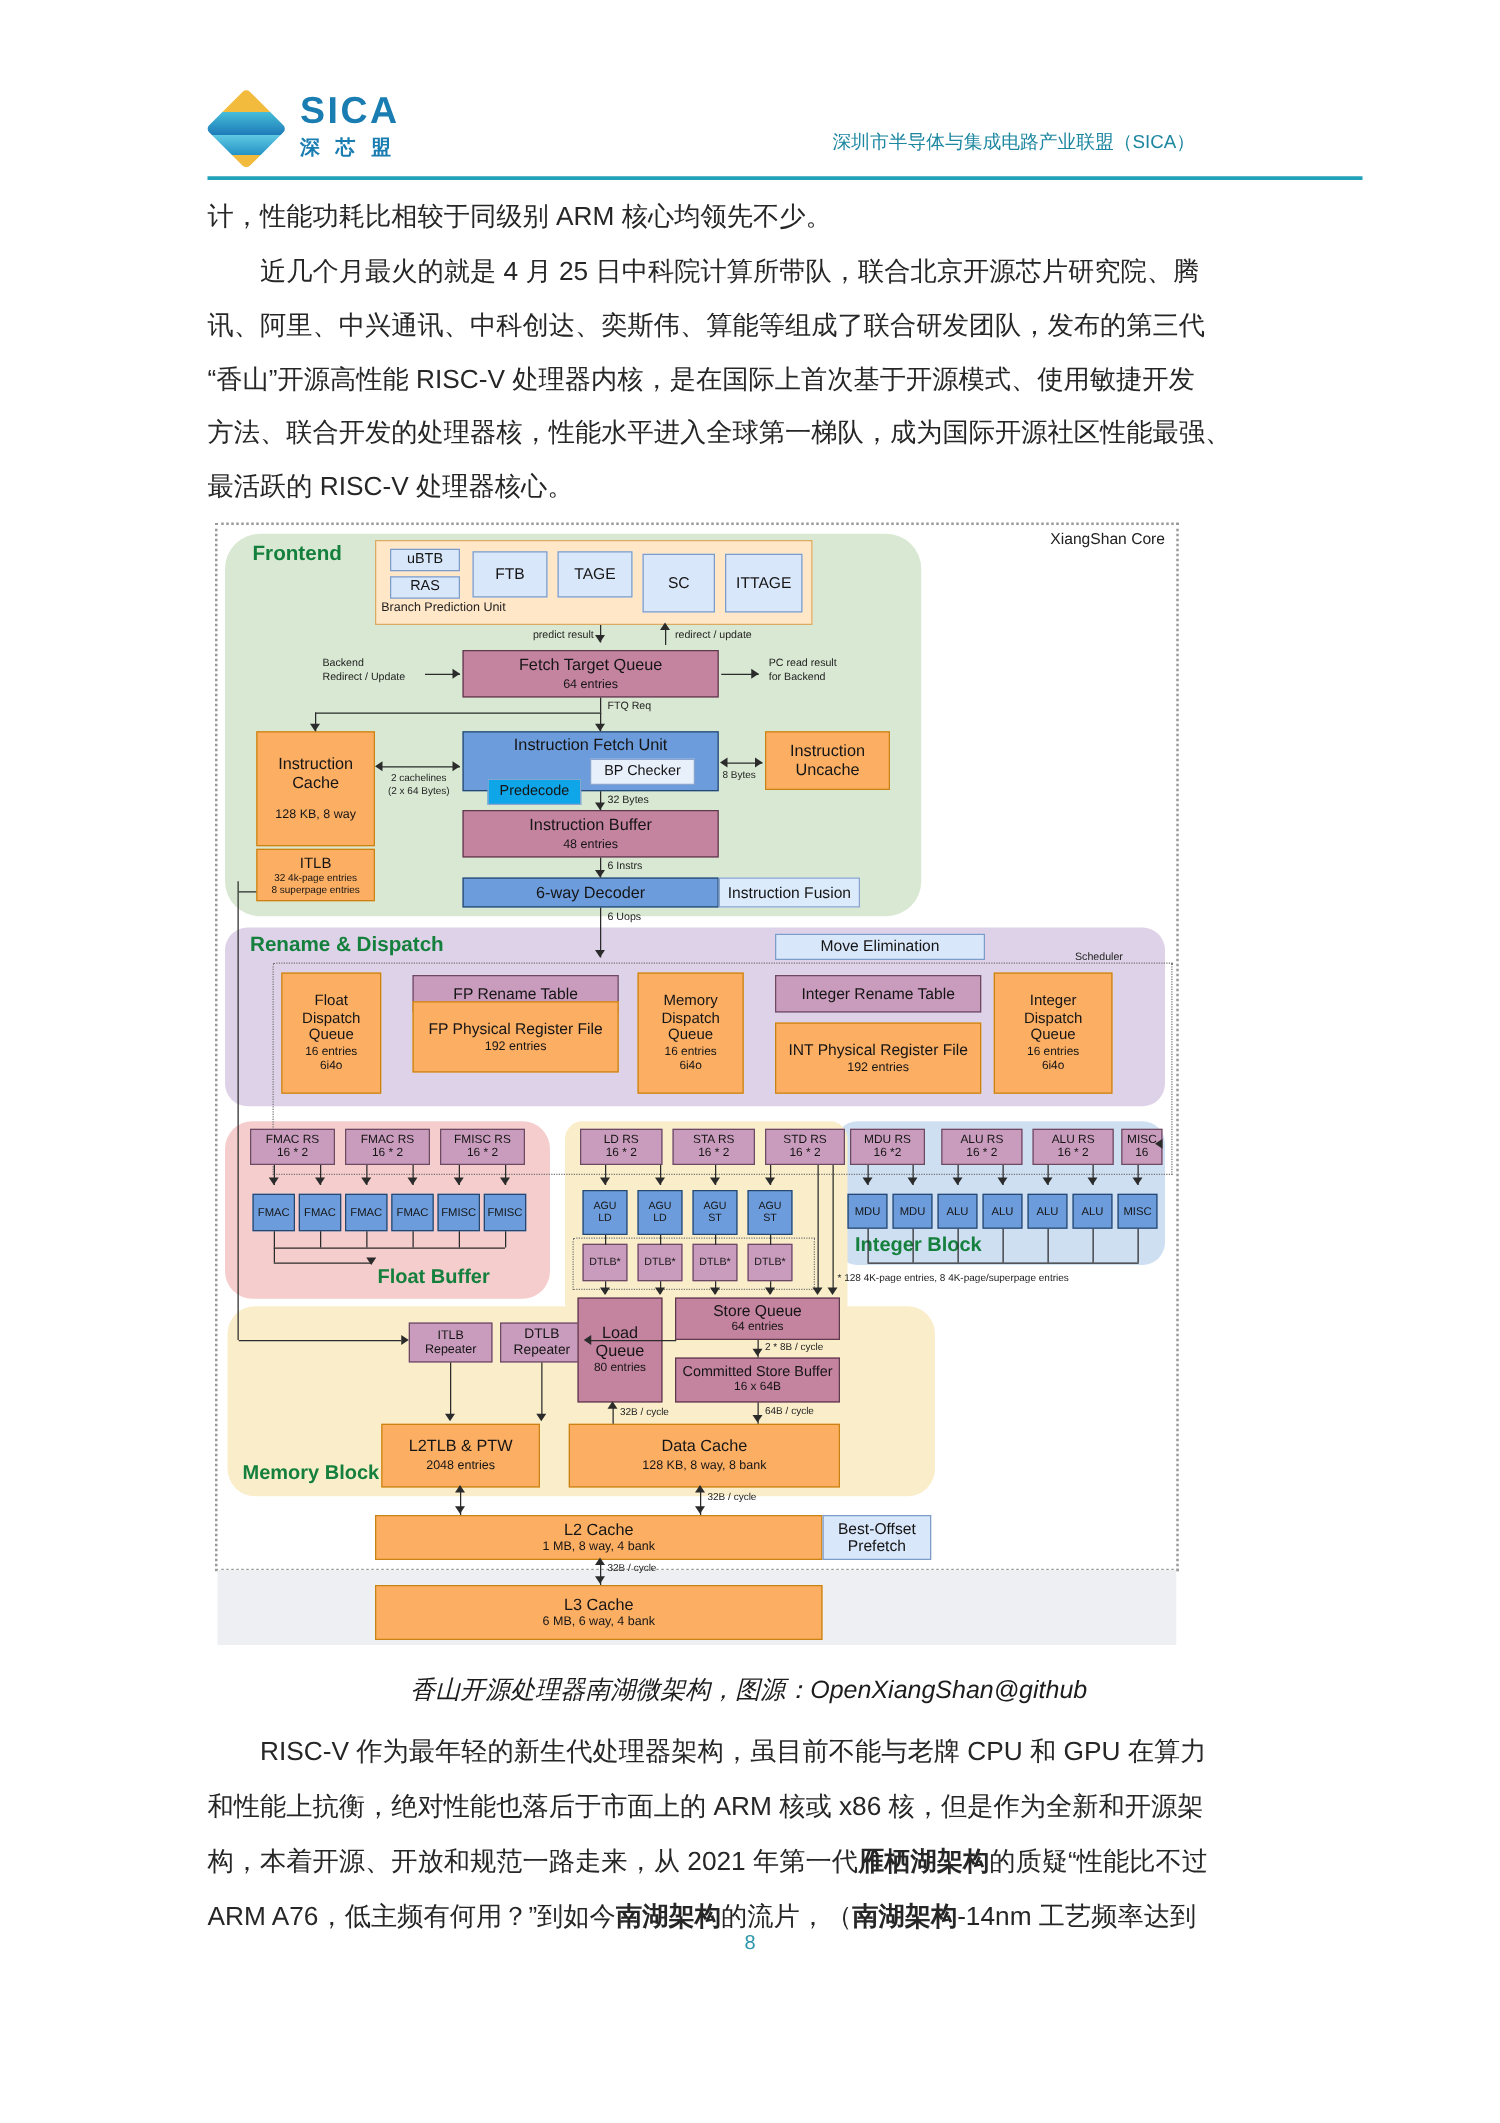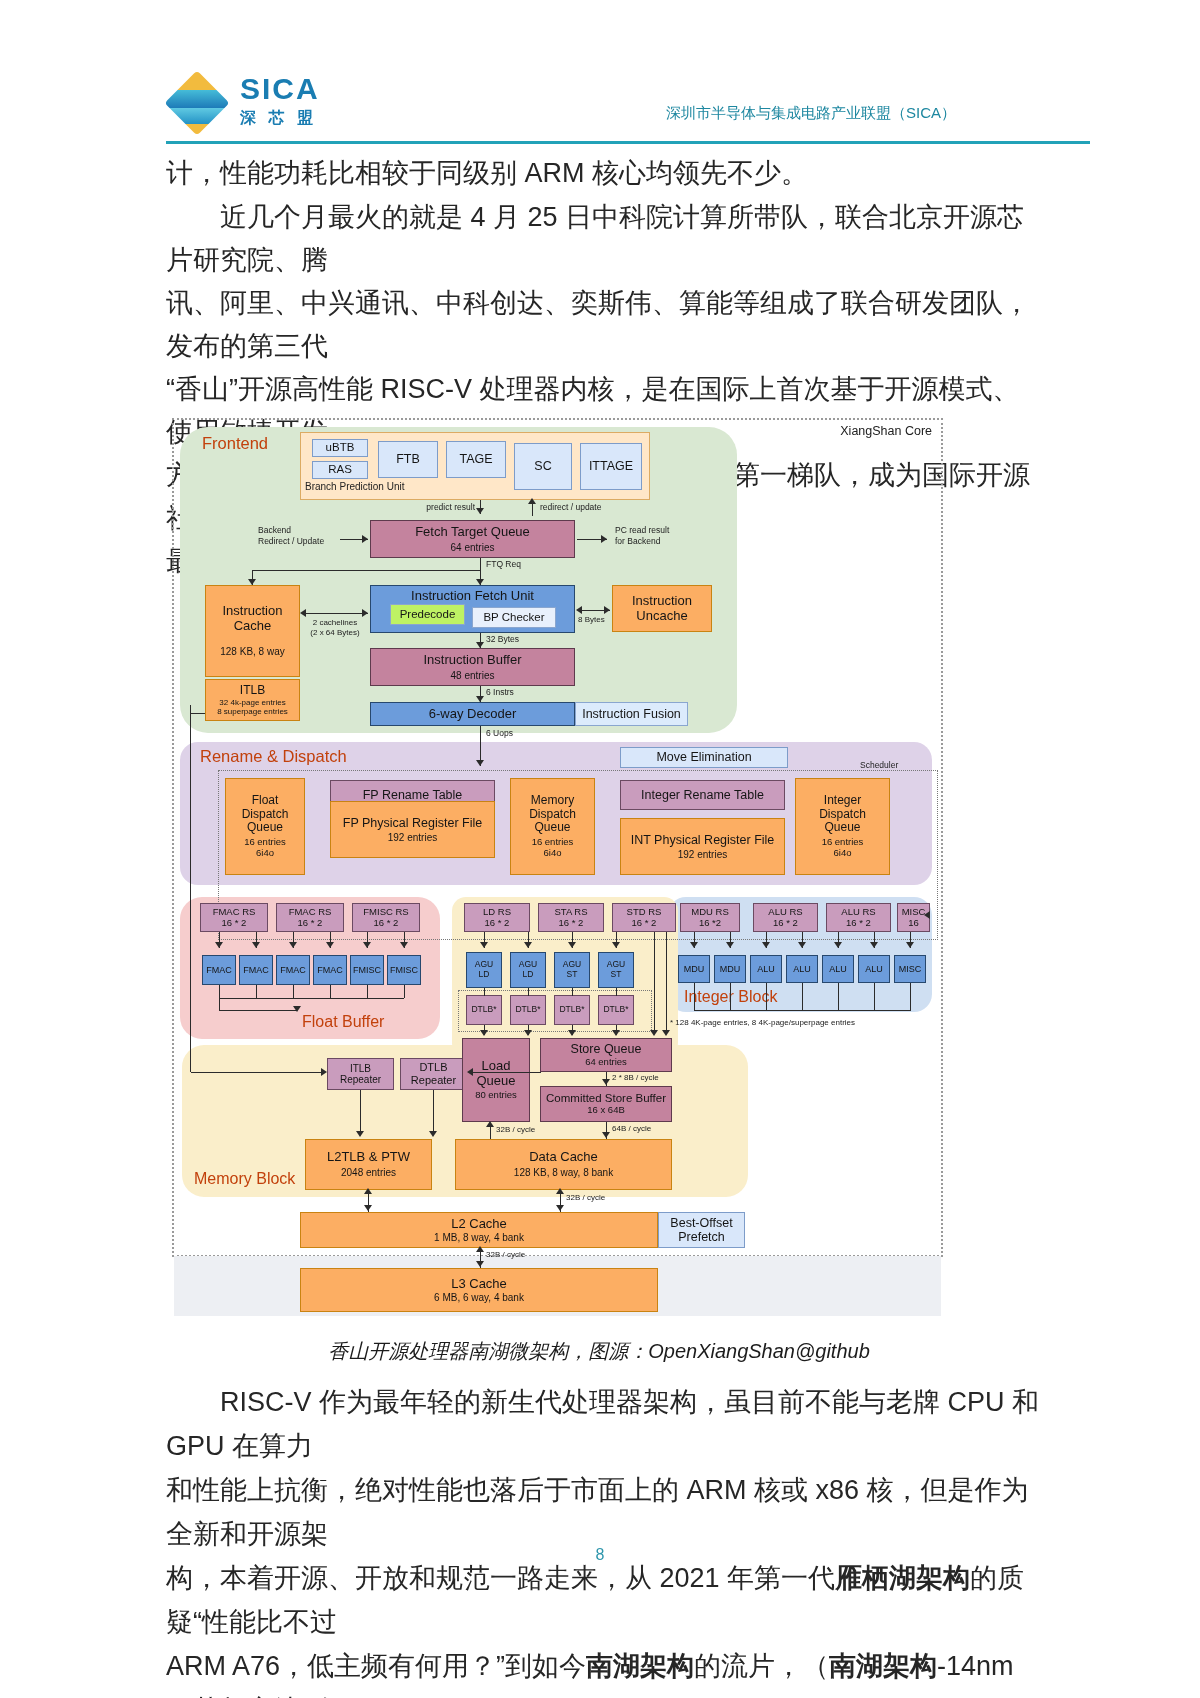--- a/index.html
+++ b/index.html
@@ -11,28 +11,28 @@
       justify-content:center;text-align:center;line-height:1.15;z-index:3;box-sizing:border-box;white-space:pre-line;color:#151515}
   .or{background:#fcae63;border-color:#c98312}
   .pk{background:#c4839e;border-color:#5e3a4d}
   .p2{background:#c99cbd;border-color:#6b4a62}
   .bl{background:#6c9cdb;border-color:#27486e}
   .lb{background:#d9e7fa;border-color:#7d9cc9}
   .t{font-size:13px;white-space:pre-line}
   .s{font-size:10px;white-space:pre-line;margin-top:2px}
   .f8{font-size:8.5px}.f9{font-size:9.5px}.f11{font-size:11.5px}.f12{font-size:12.5px}
   .lbl{position:absolute;font-size:8.5px;color:#222;white-space:pre-line;z-index:4;line-height:1.25}
-  .sec{position:absolute;font-weight:normal;font-size:16.5px;color:#c2410c;z-index:3}
+  .sec{position:absolute;font-weight:bold;font-size:16.5px;color:#15803d;z-index:3}
   .vl{position:absolute;width:1px;background:#2b2b2b;z-index:4}
   .hl{position:absolute;height:1px;background:#2b2b2b;z-index:4}
   .ahd{position:absolute;width:0;height:0;border-left:4px solid transparent;border-right:4px solid transparent;border-top:6px solid #2b2b2b;z-index:4}
   .ahu{position:absolute;width:0;height:0;border-left:4px solid transparent;border-right:4px solid transparent;border-bottom:6px solid #2b2b2b;z-index:4}
   .ahl{position:absolute;width:0;height:0;border-top:4px solid transparent;border-bottom:4px solid transparent;border-right:6px solid #2b2b2b;z-index:4}
   .ahr{position:absolute;width:0;height:0;border-top:4px solid transparent;border-bottom:4px solid transparent;border-left:6px solid #2b2b2b;z-index:4}
-  .para{position:absolute;font-size:27px;line-height:43px;white-space:pre-line;color:#262626}
+  .para{position:absolute;font-size:21px;line-height:43px;white-space:pre-line;color:#262626}
   .dash{position:absolute;border:1px dotted #777;z-index:2}
 </style>
 </head>
 <body>
 
 <div class="ab" style="left:0;top:0;width:1200px;height:150px">
   <div class="ab" style="left:168px;top:74px;width:200px;height:64px">
     <div class="ab" style="left:6px;top:6px;width:46px;height:46px;transform:rotate(45deg);
                 background:linear-gradient(135deg,#f2bb3e 0%,#f2bb3e 30%,#45bcd8 30%,#1d7ab8 58%,#5fc9e2 58%,#2593c6 82%,#f2bb3e 82%);border-radius:4px"></div>
     <div class="ab" style="left:72px;top:-2px;font-size:30px;font-weight:800;color:#1a7db2;letter-spacing:2px">SICA</div>
@@ -114,21 +114,21 @@
   </div>
   <div class="hl" style="left:130px;top:195px;width:66px"></div>
   <div class="ahl" style="left:128px;top:191px"></div>
   <div class="ahr" style="left:190px;top:191px"></div>
   <div class="lbl" style="left:126px;top:200px;width:74px;text-align:center;font-size:8px">2 cachelines
 (2 x 64 Bytes)</div>
 
   <div class="bx bl" style="left:198px;top:167px;width:205px;height:48px;justify-content:flex-start;padding-top:3px">
     <div class="t">Instruction Fetch Unit</div>
   </div>
-  <div class="bx f11" style="left:218px;top:186px;width:75px;height:21px;background:#bef264;border-color:#8aa6cf">Predecode</div>
+  <div class="bx f11" style="left:218px;top:205px;width:75px;height:21px;background:#0ea5e9;border-color:#8aa6cf">Predecode</div>
   <div class="bx f11" style="left:300px;top:189px;width:84px;height:21px;background:#e8f0fc;border-color:#8aa6cf">BP Checker</div>
   <div class="hl" style="left:406px;top:192px;width:32px"></div>
   <div class="ahl" style="left:404px;top:188px"></div>
   <div class="ahr" style="left:432px;top:188px"></div>
   <div class="lbl" style="left:406px;top:197px;font-size:8px">8 Bytes</div>
   <div class="bx or t" style="left:440px;top:167px;width:100px;height:47px">Instruction
 Uncache</div>
 
   <div class="vl" style="left:308px;top:215px;height:15px"></div>
   <div class="ahd" style="left:304px;top:224px"></div>

